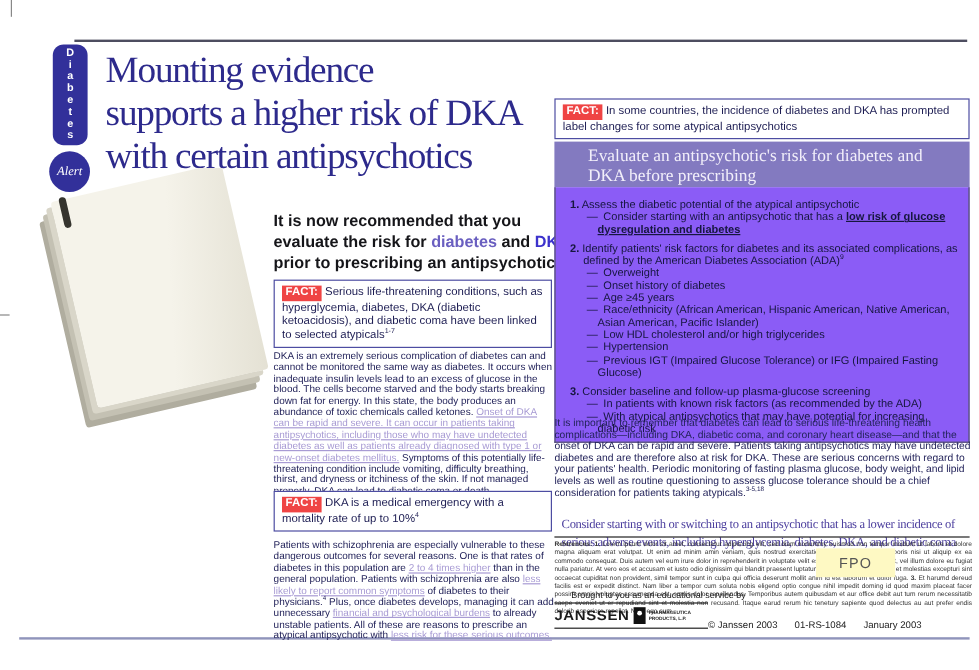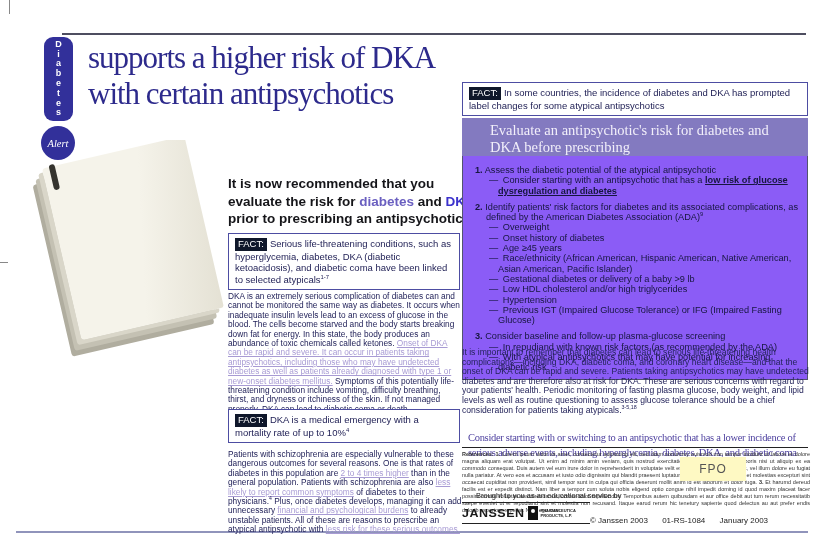--- a/index.html
+++ b/index.html
@@ -43,21 +43,21 @@
   .strip:nth-child(17){background:#3f3e36;height:14px;width:72%;margin-left:5%;}
 
   
   .subtitle{position:absolute;left:228px;top:175px;width:250px;font-size:13.5px;font-weight:bold;
             line-height:17.5px;color:#151519;white-space:nowrap;}
   .factbox{position:absolute;background:#fff;border:1px solid #4d4da2;padding:4px 6px;
            font-size:9.5px;line-height:11.5px;color:#1c1c52;}
   .fact1{left:228px;top:233px;width:218px;}
   .fact2{left:228px;top:409px;width:218px;}
   .fact3{left:462px;top:82px;width:332px;}
-  .fact-label{display:inline-block;background:#0f172a;color:#fff;font-weight:normal;
+  .fact-label{display:inline-block;background:#ef4444;color:#fff;font-weight:bold;
               padding:0 3px 1px 3px;margin-right:3px;}
   .bodytext{position:absolute;font-size:8.3px;line-height:9.4px;color:#23235a;}
   .para1{left:228px;top:292px;width:234px;}
   .para2{left:228px;top:450px;width:234px;}
   .para3{left:462px;top:348px;width:348px;font-size:8.6px;line-height:9.6px;}
 
   
   .panel-header{position:absolute;left:462px;top:118px;width:346px;height:38px;background:#837ac0;
                 box-sizing:border-box;color:#f2effa;font-family:"Liberation Serif",serif;font-size:14.5px;
                 line-height:16.5px;padding:4px 10px 0 28px;}
@@ -119,20 +119,21 @@
         <span>t</span>
         <span>e</span>
         <span>s</span>
       </div>
     <div class="badge-dot">
       <span>Alert</span>
     </div>
   </div>
 
   <div class="title">
+    <div>Mounting evidence</div>
     <div>supports a higher risk of DKA</div>
     <div>with certain antipsychotics</div>
   </div>
 
   <div class="photo">
     <div class="book"></div>
     <div class="stack">
       <i class="strip"></i><i class="strip"></i><i class="strip"></i><i class="strip"></i><i class="strip"></i>
       <i class="strip"></i><i class="strip"></i><i class="strip"></i><i class="strip"></i><i class="strip"></i>
       <i class="strip"></i><i class="strip"></i><i class="strip"></i><i class="strip"></i><i class="strip"></i>
@@ -170,31 +171,30 @@
       <div class="sub"><span class="seg-plain">Consider starting with an antipsychotic that has a </span><span class="seg-boldu">low risk of glucose dysregulation and diabetes</span></div>
     </div>
     <div class="step">
       <div class="step-head"><span class="step-num">2.</span> <span><span class="seg-plain">Identify patients' risk factors for diabetes and its associated complications, as defined by the American Diabetes Association (ADA)</span><span class="seg-sup">9</span></span></div>
       <div>
 
       <div class="sub">Overweight</div>
           <div class="sub">Onset history of diabetes</div>
           <div class="sub">Age ≥45 years</div>
           <div class="sub">Race/ethnicity (African American, Hispanic American, Native American, Asian American, Pacific Islander)</div>
-          <div class="sub">Gestational diabetes or delivery of a baby &gt;9 lb</div>
           <div class="sub">Low HDL cholesterol and/or high triglycerides</div>
           <div class="sub">Hypertension</div>
           <div class="sub">Previous IGT (Impaired Glucose Tolerance) or IFG (Impaired Fasting Glucose)</div>
         </div>
     </div>
     <div class="step">
       <div class="step-head"><span class="step-num">3.</span> <span>Consider baseline and follow-up plasma-glucose screening</span></div>
       <div>
 
-      <div class="sub">In repudiand with known risk factors (as recommended by the ADA)</div>
+      <div class="sub">In patients with known risk factors (as recommended by the ADA)</div>
           <div class="sub">With atypical antipsychotics that may have potential for increasing diabetic risk</div>
         </div>
     </div>
   </div>
 
   <div class="bodytext para3"><span class="seg-plain">It is important to remember that diabetes can lead to serious life-threatening health complications—including DKA, diabetic coma, and coronary heart disease—and that the onset of DKA can be rapid and severe. Patients taking antipsychotics may have undetected diabetes and are therefore also at risk for DKA. These are serious concerns with regard to your patients' health. Periodic monitoring of fasting plasma glucose, body weight, and lipid levels as well as routine questioning to assess glucose tolerance should be a chief consideration for patients taking atypicals.</span><span class="seg-sup">3-5,18</span></div>
 
   <div class="statement">Consider starting with or switching to an antipsychotic that has a lower incidence of serious adverse events, including hyperglycemia, diabetes, DKA, and diabetic coma</div>
 
   <div class="refs-rule"></div>

